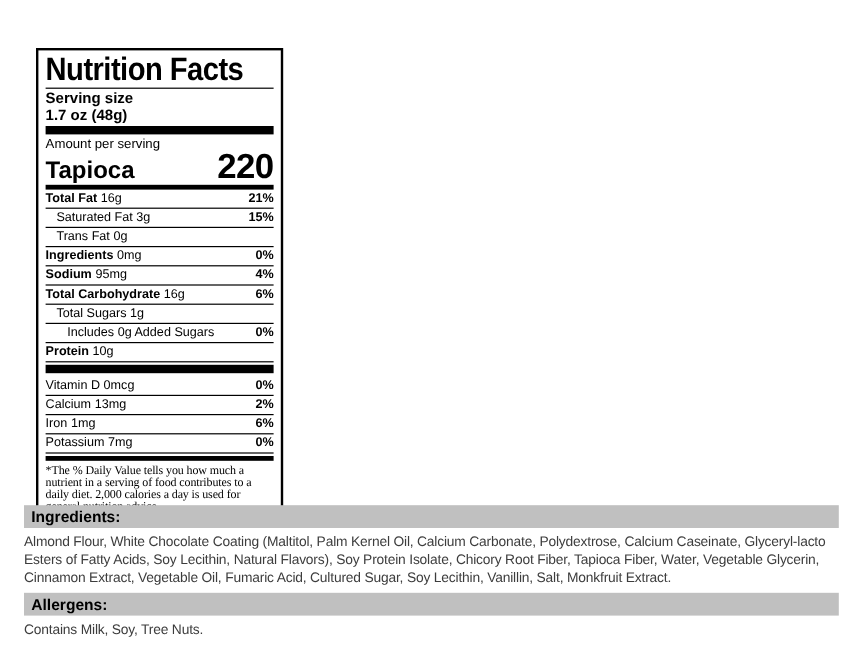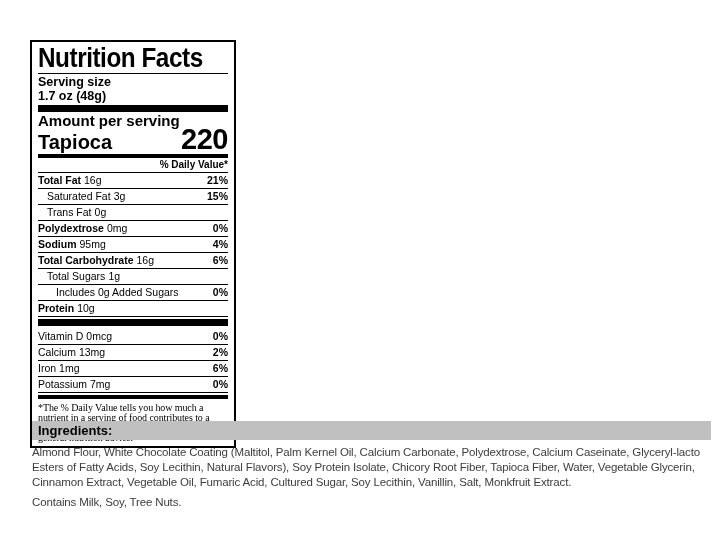--- a/index.html
+++ b/index.html
@@ -18,39 +18,39 @@
     font-size:27px; font-weight:bold; line-height:28px; white-space:nowrap;
     letter-spacing:-0.5px; transform:scaleX(0.9); transform-origin:0 50%;
   }
   .nf-hr { border-top:1px solid #000; margin:1px 0; }
   .nf-servings { font-size:12.5px; line-height:14px; }
   .nf-serving-row { display:flex; justify-content:space-between;
     font-size:12.5px; font-weight:bold; line-height:14px;flex-direction:column; }
   .nf-bar { background:#000; }
   .nf-bar.thick { height:7px; margin:2px 0 3px; }
   .nf-bar.med   { height:4px; margin:2px 0 0; }
-  .nf-amount { font-size:15px; font-weight:bold; line-height:11px; }
+  .nf-amount { font-size:11px; font-weight:normal; line-height:11px; }
   .nf-cal-row { display:flex; justify-content:space-between; align-items:flex-end; height:26px; }
   .nf-cal-label { font-size:20px; font-weight:bold; line-height:20px; }
   .nf-cal-value { font-size:29px; font-weight:bold; line-height:25px; letter-spacing:-0.5px; }
   .nf-dv-header { text-align:right; font-size:10px; font-weight:bold;
     line-height:12px; padding:1px 0; border-bottom:1px solid #000; }
   .nf-row { display:flex; align-items:baseline; font-size:10.5px; line-height:11px;
     padding:2px 0; border-bottom:1px solid #000; }
   .nf-row .nm { font-weight:normal; white-space:nowrap; }
   .nf-row.b .nm { font-weight:bold; }
   .nf-row .amt { margin-left:3px; white-space:nowrap; }
   .nf-row .dv { margin-left:auto; font-weight:bold; }
   .nf-row.ind1 { padding-left:9px; }
   .nf-row.ind2 { padding-left:18px;align-items:center; }
   .nf-footnote { font-size:10px; line-height:10px; letter-spacing:-0.1px;
     padding-top:4px; color:#000;font-family:Liberation Serif, serif; }
 
   
-  .bottom { position:absolute; left:32px; top:421px; width:684px; color:#3d3d3d; }
+  .bottom { position:absolute; left:20px; top:421px; width:684px; color:#3d3d3d; }
   .sec-bar { width:679px; height:19px; background:#c0c0c0; color:#000;
     font-size:13px; font-weight:bold; line-height:19px; padding-left:6px; }
   .sec-text { font-size:11.5px; line-height:15px; letter-spacing:-0.15px;
     margin:5px 0 4px; }
 </style>
 </head>
 <body>
 
 <div class="page">
 
@@ -61,39 +61,38 @@
       <span>Serving size</span>
       <span>1.7 oz (48g)</span>
     </div>
     <div class="nf-bar thick"></div>
     <div class="nf-amount">Amount per serving</div>
     <div class="nf-cal-row">
       <span class="nf-cal-label">Tapioca</span>
       <span class="nf-cal-value">220</span>
     </div>
     <div class="nf-bar med"></div>
-    <div class="nf-dv-header">% Daily Value*</div>
 
     <div class="nf-row b">
       <span class="nm">Total Fat</span>
       <span class="amt">16g</span>
       <span class="dv">21%</span>
     </div>
     <div class="nf-row ind1">
       <span class="nm">Saturated Fat</span>
       <span class="amt">3g</span>
       <span class="dv">15%</span>
     </div>
     <div class="nf-row ind1">
       <span class="nm">Trans Fat</span>
       <span class="amt">0g</span>
       <span class="dv"></span>
     </div>
     <div class="nf-row b">
-      <span class="nm">Polydextrose</span>
+      <span class="nm">Ingredients</span>
       <span class="amt">0mg</span>
       <span class="dv">0%</span>
     </div>
     <div class="nf-row b">
       <span class="nm">Sodium</span>
       <span class="amt">95mg</span>
       <span class="dv">4%</span>
     </div>
     <div class="nf-row b">
       <span class="nm">Total Carbohydrate</span>
@@ -139,16 +138,17 @@
       <span class="dv">0%</span>
     </div>
 
     <div class="nf-bar med"></div>
     <p class="nf-footnote">*The % Daily Value tells you how much a nutrient in a serving of food contributes to a daily diet. 2,000 calories a day is used for general nutrition advice.</p>
   </section>
 
   <section class="bottom">
     <div class="sec-bar">Ingredients:</div>
     <p class="sec-text">Almond Flour, White Chocolate Coating (Maltitol, Palm Kernel Oil, Calcium Carbonate, Polydextrose, Calcium Caseinate, Glyceryl-lacto Esters of Fatty Acids, Soy Lecithin, Natural Flavors), Soy Protein Isolate, Chicory Root Fiber, Tapioca Fiber, Water, Vegetable Glycerin, Cinnamon Extract, Vegetable Oil, Fumaric Acid, Cultured Sugar, Soy Lecithin, Vanillin, Salt, Monkfruit Extract.</p>
+    <div class="sec-bar">Allergens:</div>
     <p class="sec-text">Contains Milk, Soy, Tree Nuts.</p>
   </section>
 
 </div>
 
 </body></html>

